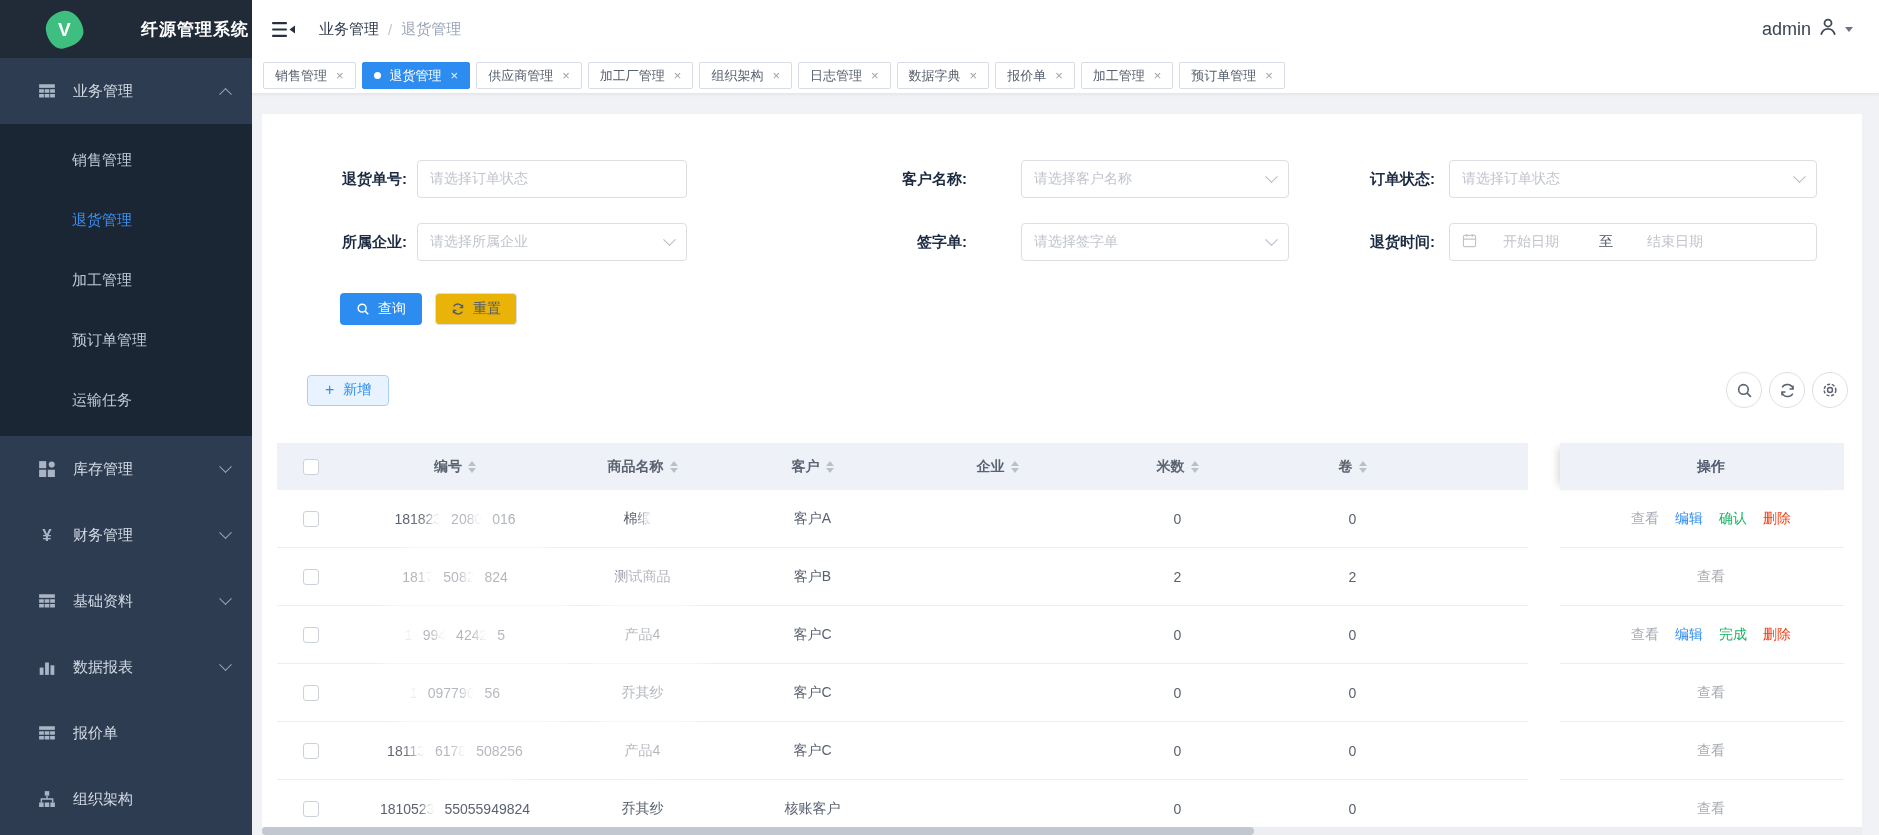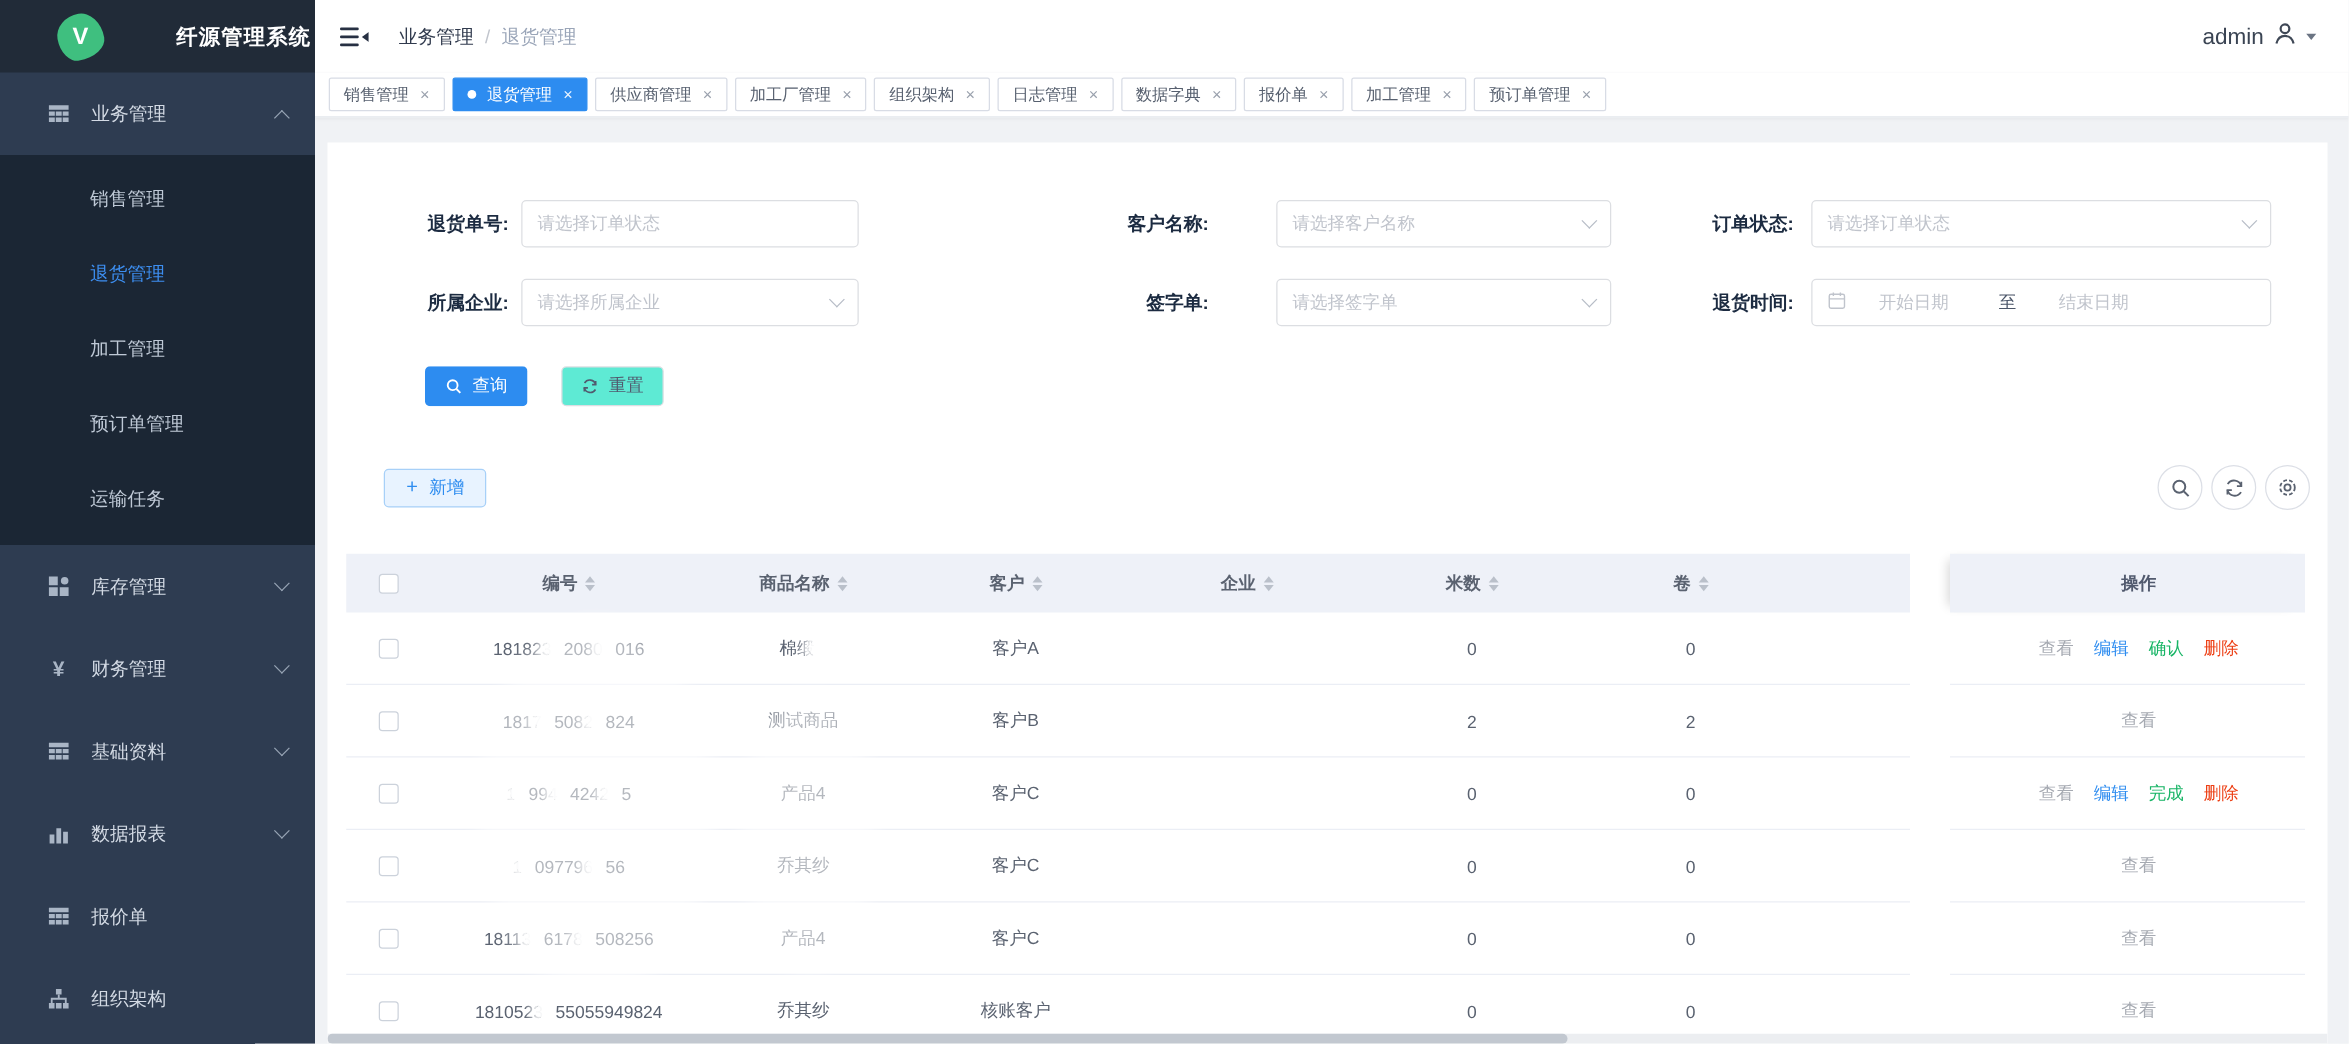--- a/index.html
+++ b/index.html
@@ -65,25 +65,25 @@
   .fg1 .ctrl { width:268px; }
   .fg2 { margin-left:60px; }
   .fg2 .f-label { width:86px; margin-right:14px; }
   .fg2 .ctrl { width:368px; }
   .ctrl { height:38px; border:1px solid #dcdee2; border-radius:4px; background:#fff; display:flex;
     align-items:center; padding:0 12px; font-size:14px; color:#c0c4cc; cursor:pointer; }
   .chev-s { margin-left:auto; width:9px; height:9px; border-right:1.4px solid #b6bcc6; border-bottom:1.4px solid #b6bcc6;
     transform:rotate(45deg) translate(-2px,-2px); flex-shrink:0; }
   .range .start { margin-left:26px; }
   .range .sep { margin:0 34px 0 40px; color:#4a5568; }
-  .btn-row { margin:7px 0 0 45px; display:flex; gap:27px; }
+  .btn-row { margin:7px 0 0 45px; display:flex; gap:13px; }
   .btn { height:32px; border-radius:4px; font-size:14px; display:flex; align-items:center; gap:8px;
     padding:0 15px; cursor:pointer; border:1px solid transparent; }
   .btn-primary { background:#2d8cf0; color:#fff; }
-  .btn-plain { background:#5eead4; border-color:#dcdee2; color:#515a6e; }
+  .btn-plain { background:#eab308; border-color:#dcdee2; color:#515a6e; }
 
   
   .toolbar { margin-top:47px; padding:0 14px 0 45px; display:flex; align-items:center; flex-shrink:0; }
   .btn-add { height:31px; background:#e8f3ff; border:1px solid #a7d0f8; color:#2d8cf0; border-radius:4px;
     display:flex; align-items:center; gap:9px; padding:0 17px; font-size:14px; cursor:pointer; }
   .btn-add .plus { font-size:16px; line-height:1; }
   .tool-icons { margin-left:auto; display:flex; gap:7px; }
   .icon-circle { width:36px; height:36px; border:1px solid #dcdfe6; border-radius:50%; background:#fff;
     display:flex; align-items:center; justify-content:center; color:#5a6270; cursor:pointer; }
 

